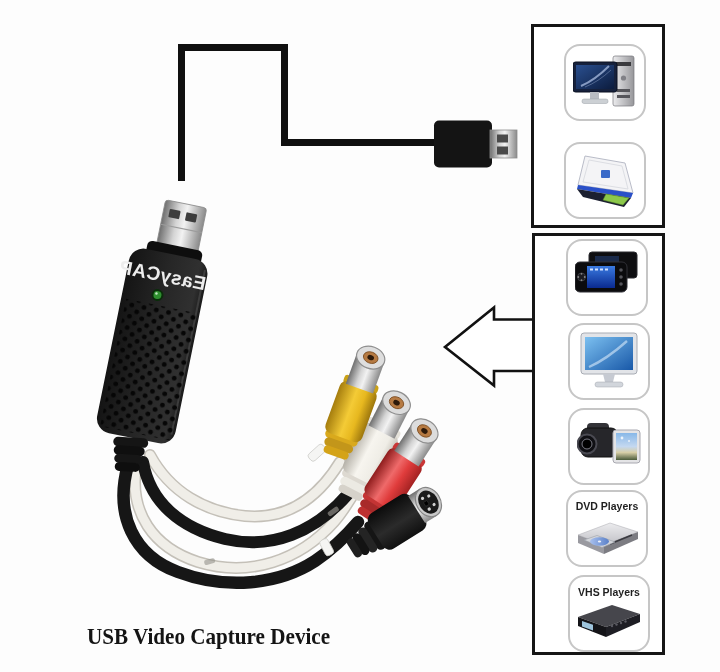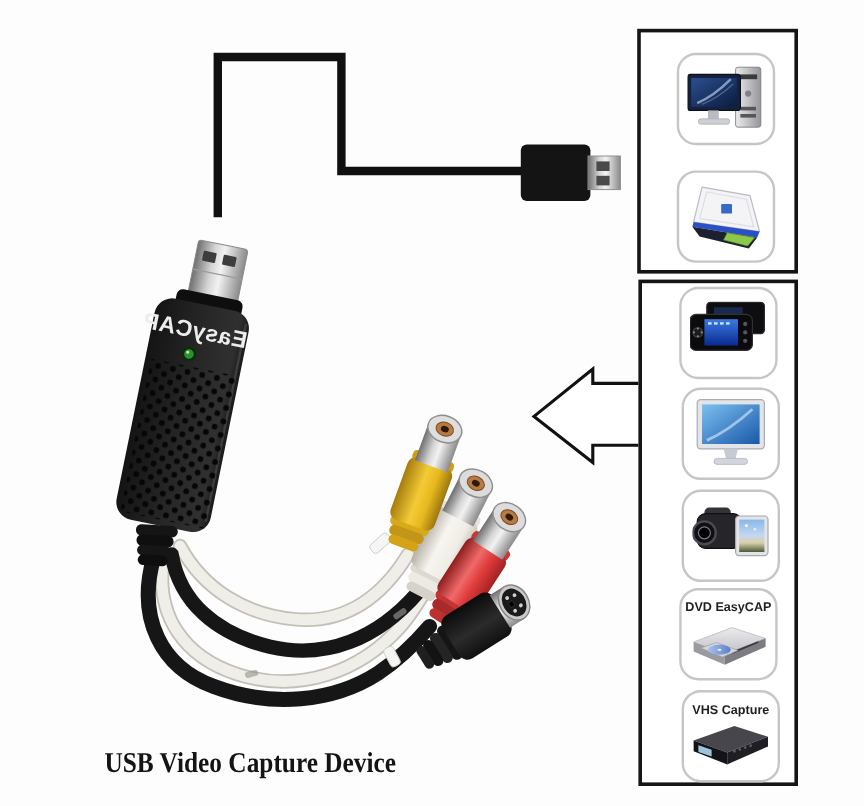--- a/index.html
+++ b/index.html
@@ -275,21 +275,21 @@
         <rect x="4" y="9" width="37" height="29" rx="7" fill="#26262a" stroke="#111"></rect>
         <circle cx="10" cy="25" r="9.5" fill="#101014" stroke="#4a4a52" stroke-width="2"></circle>
         <circle cx="10" cy="25" r="5" fill="#000" stroke="#7a7a84" stroke-width="1"></circle>
         <rect x="36" y="11" width="27" height="33" rx="3" fill="#e4e4e6" stroke="#a8a8b0"></rect>
         <rect x="39" y="14" width="21" height="27" fill="url(#camScr)"></rect>
         <circle cx="45" cy="19" r="1.4" fill="#fff" opacity="0.8"></circle>
         <circle cx="52" cy="22" r="1.1" fill="#fff" opacity="0.7"></circle>
       </svg>
     </div>
     <div class="tile" style="left:31px;top:254px;">
-      <div class="tile-label">DVD EasyCAP</div>
+      <div class="tile-label">DVD Players</div>
       <svg width="66" height="46" viewBox="0 0 66 46">
         <defs>
           <linearGradient id="dvdTop" x1="0" y1="0" x2="0" y2="1">
             <stop offset="0" stop-color="#ececee"></stop>
               <stop offset="1" stop-color="#c0c0c6"></stop>
           </linearGradient>
           <linearGradient id="discG" x1="0" y1="0" x2="1" y2="0">
             <stop offset="0" stop-color="#a8c0ee"></stop>
               <stop offset="1" stop-color="#5a80c8"></stop>
           </linearGradient>
@@ -297,21 +297,21 @@
         <polygon points="4,22 36,10 64,19 30,32" fill="url(#dvdTop)" stroke="#a8a8ae" stroke-width="0.5"></polygon>
         <polygon points="4,22 30,32 30,41 4,30" fill="#9a9aa0"></polygon>
         <polygon points="30,32 64,19 64,26 30,41" fill="#7c7c82"></polygon>
         <line x1="36" y1="31" x2="58" y2="22" stroke="#3a3a40" stroke-width="1.5"></line>
         <polygon points="10,27 28,34.5 41,29 23,22.5" fill="#d4d6da" stroke="#9aa0a8" stroke-width="0.6"></polygon>
         <ellipse cx="25.5" cy="28.5" rx="9.5" ry="4.2" fill="url(#discG)"></ellipse>
         <ellipse cx="25.5" cy="28.5" rx="1.7" ry="0.9" fill="#eef2fa"></ellipse>
       </svg>
     </div>
     <div class="tile" style="left:33px;top:339px;">
-      <div class="tile-label">VHS Capture</div>
+      <div class="tile-label">VHS Players</div>
       <svg width="66" height="44" viewBox="0 0 66 44">
         <polygon points="2,18 36,6 64,15 30,28" fill="#46464c"></polygon>
         <polygon points="2,18 30,28 30,38 2,27" fill="#141418"></polygon>
         <polygon points="30,28 64,15 64,23 30,38" fill="#1e1e24"></polygon>
         <polygon points="6,22 17,25.8 17,31.5 6,27.6" fill="#9ec4dc"></polygon>
         <circle cx="36" cy="27" r="1.2" fill="#5a5a62"></circle>
           <circle cx="40.5" cy="25.5" r="1.2" fill="#5a5a62"></circle>
         <circle cx="45" cy="24" r="1.2" fill="#5a5a62"></circle>
           <circle cx="49.5" cy="22.5" r="1.2" fill="#5a5a62"></circle>
       </svg>

